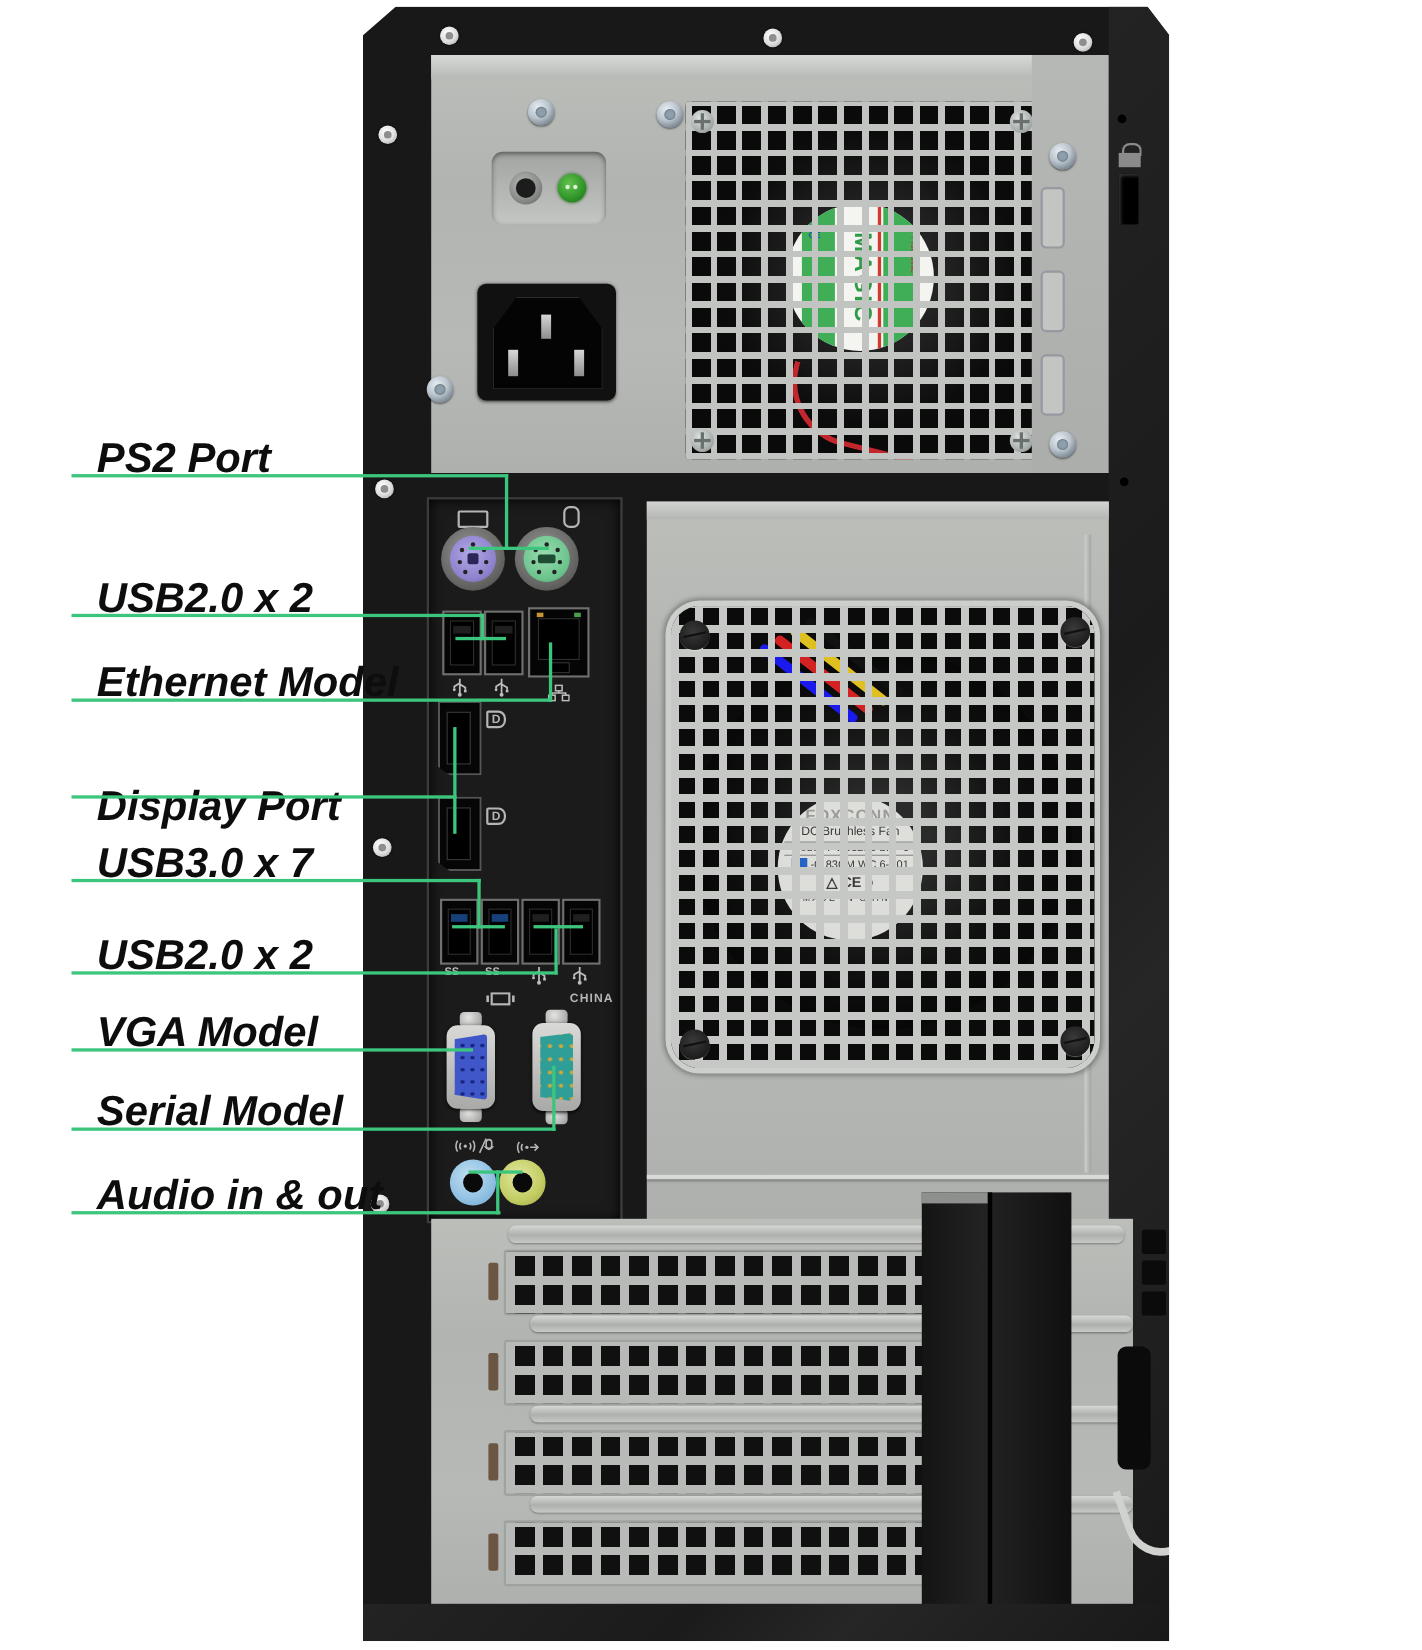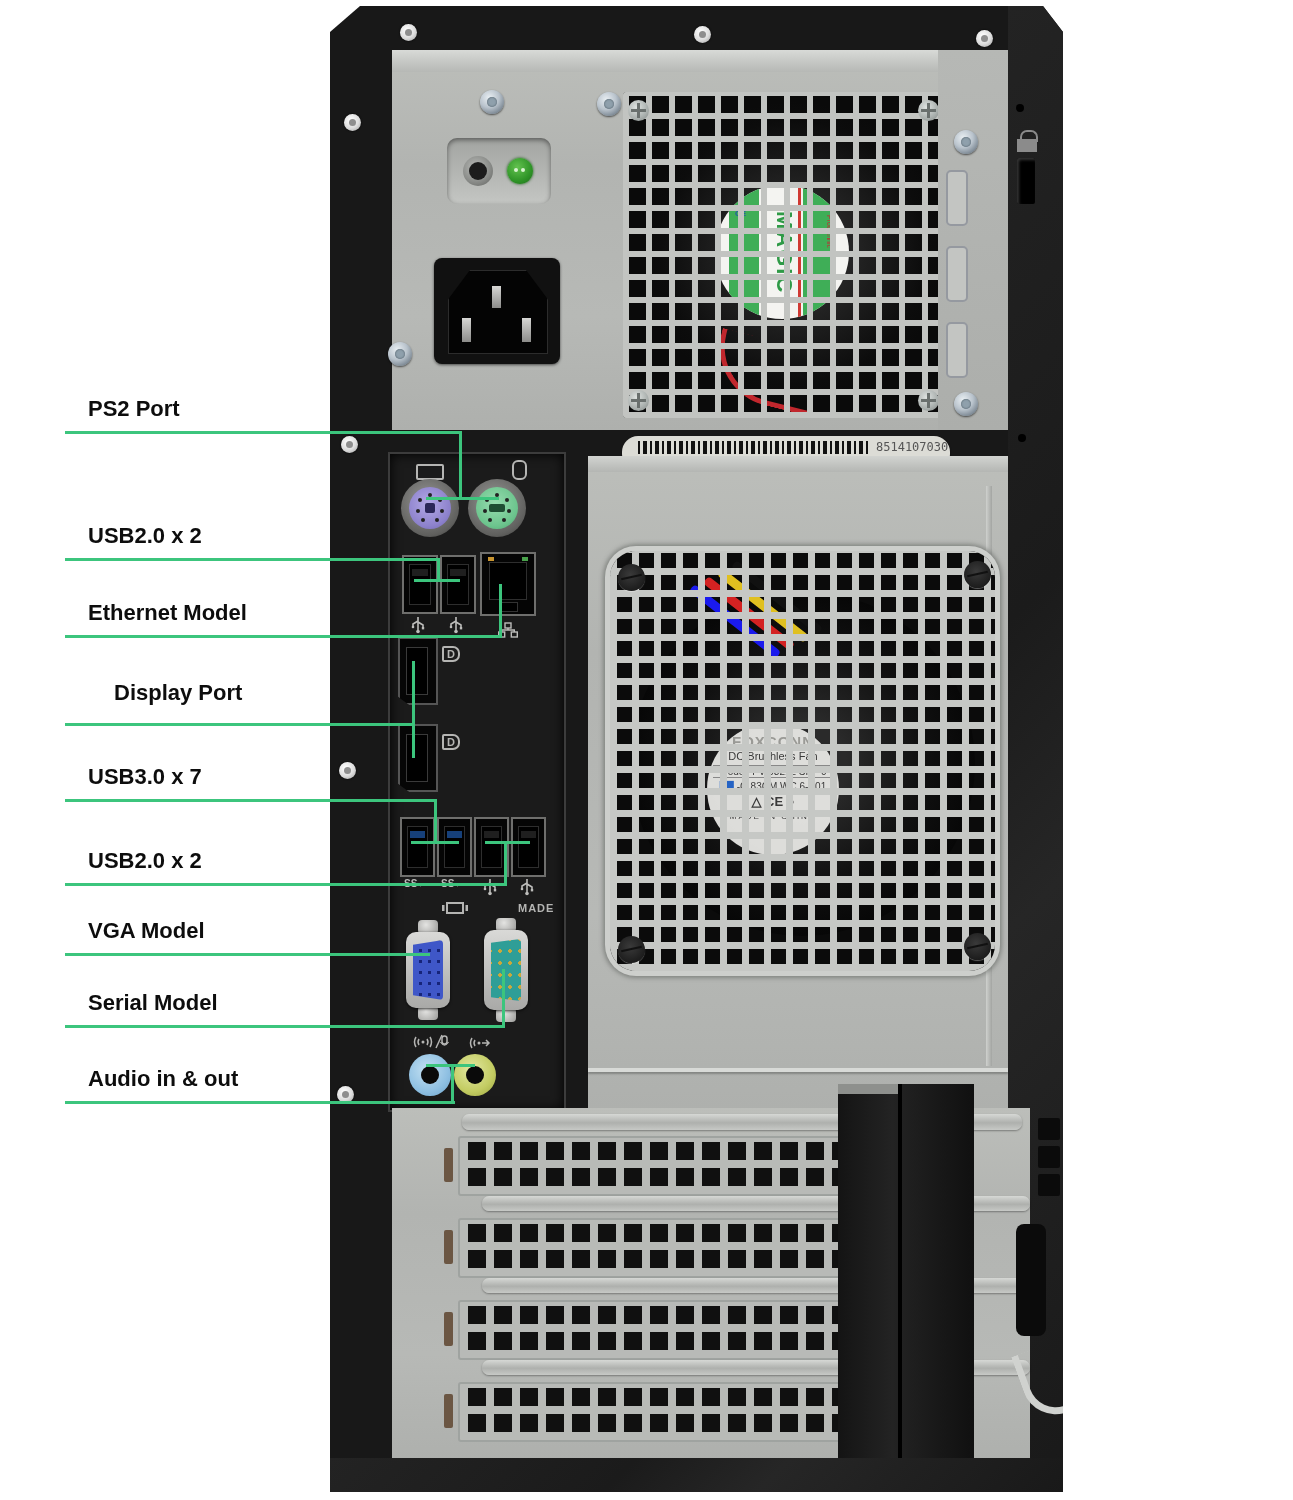--- a/index.html
+++ b/index.html
@@ -32,21 +32,21 @@
       repeating-linear-gradient(0deg,#c6c8c5 0 7px,rgba(0,0,0,0) 7px 22px),
       repeating-linear-gradient(90deg,#c6c8c5 0 7px,rgba(0,0,0,0) 7px 22px);}
   
   .slotcover{background-color:#101010;border:2px solid #9fa3a0;border-radius:3px;
       background-image:
       repeating-linear-gradient(0deg,#b8bab7 0 8px,rgba(0,0,0,0) 8px 26px),
       repeating-linear-gradient(90deg,#b8bab7 0 8px,rgba(0,0,0,0) 8px 26px);}
   .rail{background:linear-gradient(180deg,#d6d8d5,#aeb0ad 55%,#c7c9c6);border-radius:7px;box-shadow:0 1px 2px rgba(0,0,0,.35);}
   
   .gline{background:#3cc57d;}
-  .lbl{font-weight:bold;font-size:22px;color:#0d0d0d;letter-spacing:0px;white-space:nowrap;}
+  .lbl{font-weight:bold;font-size:38px;color:#0d0d0d;letter-spacing:0px;white-space:nowrap;font-style:italic;}
   
   #iopanel{left:388px;top:452px;width:174px;height:656px;background:#1b1b1b;border:2px solid #3c3c3c;box-shadow:inset 0 0 12px #000;}
   .ps2{width:58px;height:58px;border-radius:50%;background:radial-gradient(circle at 45% 40%,#9b9b99,#5f5f5d 70%,#2e2e2c);}
   .ps2 .face{position:absolute;left:8px;top:8px;width:42px;height:42px;border-radius:50%;}
   .pin{position:absolute;width:4px;height:4px;border-radius:50%;background:#222;}
   .usb{background:#050505;border:2px solid #6f6f6d;}
   .usb .slot{position:absolute;left:5px;top:7px;right:5px;bottom:7px;border:1px solid #2e2e2e;background:#000;}
   .usb .tongue{position:absolute;left:8px;right:8px;top:12px;height:7px;background:#1f1f1f;}
   .dp{background:#060606;border:2px solid #555;}
   .icon{color:#c9c9c7;}
@@ -127,25 +127,20 @@
 
     <div class="abs bezel-tex" style="left:678px;top:0;width:55px;height:1486px;">
       <div class="abs" style="left:8px;top:98px;width:8px;height:8px;border-radius:50%;background:#000;"></div>
 
       <div class="abs" style="left:12px;top:124px;width:14px;height:10px;border:2px solid #8b8b8b;border-bottom:none;border-radius:7px 7px 0 0;"></div>
       <div class="abs" style="left:9px;top:133px;width:20px;height:13px;background:#8b8b8b;"></div>
       <div class="abs" style="left:9px;top:152px;width:18px;height:46px;background:#000;box-shadow:inset 2px 2px 3px #333;border-radius:2px;"></div>
       <div class="abs" style="left:10px;top:428px;width:8px;height:8px;border-radius:50%;background:#000;"></div>
     </div>
 
-    <div class="abs" style="left:292px;top:430px;width:328px;height:34px;background:#dcdcd6;border-radius:16px;box-shadow:0 1px 2px rgba(0,0,0,.4);">
-      <div class="abs" style="left:16px;top:5px;width:230px;height:13px;background:repeating-linear-gradient(90deg,#111 0 2px,transparent 2px 5px,#111 5px 9px,transparent 9px 12px);"></div>
-      <div class="abs" style="left:254px;top:4px;font-family:'DejaVu Sans Mono',monospace;font-size:12px;color:#555;">8514107030</div>
-      <div class="abs" style="left:16px;top:20px;font-family:'DejaVu Sans Mono',monospace;font-size:8px;letter-spacing:1px;color:#666;white-space:nowrap;">SERVICE TAG 3RJ2V12   EXPRESS SERVICE CODE</div>
-    </div>
 
     <div class="abs metal" style="left:258px;top:450px;width:420px;height:655px;">
       <div class="abs" style="left:0;top:0;width:100%;height:16px;background:linear-gradient(180deg,#d2d4d1,#b4b6b3);"></div>
       <div class="abs" style="left:0;top:612px;width:100%;height:4px;background:#d8dad7;box-shadow:0 2px 2px rgba(0,0,0,.25);"></div>
       <div class="abs" style="left:398px;top:30px;width:6px;height:580px;background:linear-gradient(90deg,#cfd1ce,#a3a5a2);"></div>
 
       <div class="abs" style="left:22px;top:95px;width:385px;height:420px;border-radius:26px;background:#0b0b0b;box-shadow:0 0 0 5px #cdcfcc,0 0 4px 7px rgba(90,92,90,.55);overflow:hidden;">
         <div class="abs" style="left:20px;top:40px;width:345px;height:345px;border-radius:50%;background:radial-gradient(circle,#2a2a2a 0 18%,#111 48%,#050505 75%);"></div>
 
         <div class="abs" style="left:70px;top:66px;width:110px;height:9px;background:#1a1aee;transform:rotate(38deg);border-radius:4px;"></div>
@@ -284,21 +279,21 @@
           </svg>
       </div>
 
       <div class="abs" style="left:52px;top:448px;">
         <svg width="26" height="14" viewBox="0 0 26 14">
             <rect x="5" y="1" width="16" height="10" fill="none" stroke="#b5b5b3" stroke-width="2"></rect>
             <rect x="0" y="3" width="2.5" height="6" fill="#b5b5b3"></rect>
             <rect x="23.5" y="3" width="2.5" height="6" fill="#b5b5b3"></rect>
           </svg>
       </div>
-      <div class="abs icon" style="left:128px;top:448px;font-size:11px;font-weight:bold;letter-spacing:1px;color:#b5b5b3;">MADE</div>
+      <div class="abs icon" style="left:128px;top:448px;font-size:11px;font-weight:bold;letter-spacing:1px;color:#b5b5b3;">CHINA</div>
 
       <div class="abs" style="left:14px;top:466px;width:48px;height:100px;">
         <div class="abs" style="left:14px;top:0;width:20px;height:14px;border-radius:4px;background:radial-gradient(circle at 40% 35%,#e4e4e2,#9a9a98);"></div>
         <div class="abs" style="left:14px;top:86px;width:20px;height:14px;border-radius:4px;background:radial-gradient(circle at 40% 35%,#e4e4e2,#9a9a98);"></div>
         <div class="abs" style="left:2px;top:12px;width:44px;height:76px;border-radius:10px;background:linear-gradient(180deg,#d9d9d7,#a9a9a7);box-shadow:0 1px 3px rgba(0,0,0,.7);"></div>
         <div class="abs" style="left:9px;top:20px;width:30px;height:60px;background:#3f57c8;clip-path:polygon(0 8%,100% 0,100% 100%,0 92%);border-radius:4px;background-image:radial-gradient(circle,#16247a 1.6px,transparent 1.8px);background-size:9px 11px;background-position:3px 5px;"></div>
       </div>
       <div class="abs" style="left:92px;top:464px;width:48px;height:104px;">
         <div class="abs" style="left:14px;top:0;width:20px;height:14px;border-radius:4px;background:radial-gradient(circle at 40% 35%,#e4e4e2,#9a9a98);"></div>
         <div class="abs" style="left:14px;top:90px;width:20px;height:14px;border-radius:4px;background:radial-gradient(circle at 40% 35%,#e4e4e2,#9a9a98);"></div>
@@ -360,21 +355,21 @@
     </div>
 
     <div class="abs bezel-tex" style="left:0;top:1452px;width:733px;height:34px;"></div>
   </div>
 
   <div>
 
     <div class="abs lbl" style="left:88px;top:396px;">PS2 Port</div>
     <div class="abs lbl" style="left:88px;top:523px;">USB2.0 x 2</div>
     <div class="abs lbl" style="left:88px;top:600px;">Ethernet Model</div>
-    <div class="abs lbl" style="left:88px;top:680px;margin-left:26px;">Display Port</div>
+    <div class="abs lbl" style="left:88px;top:712px;">Display Port</div>
     <div class="abs lbl" style="left:88px;top:764px;">USB3.0 x 7</div>
     <div class="abs lbl" style="left:88px;top:848px;">USB2.0 x 2</div>
     <div class="abs lbl" style="left:88px;top:918px;">VGA Model</div>
     <div class="abs lbl" style="left:88px;top:990px;">Serial Model</div>
     <div class="abs lbl" style="left:88px;top:1066px;">Audio in &amp; out</div>
 
     <div class="abs gline" style="left:65px;top:431px;width:397px;height:3px;"></div>
     <div class="abs gline" style="left:459px;top:431px;width:3px;height:69px;"></div>
     <div class="abs gline" style="left:426px;top:497px;width:73px;height:3px;"></div>
 

